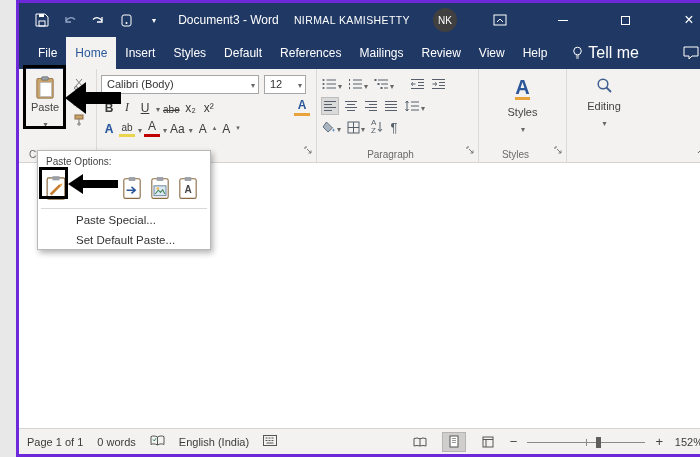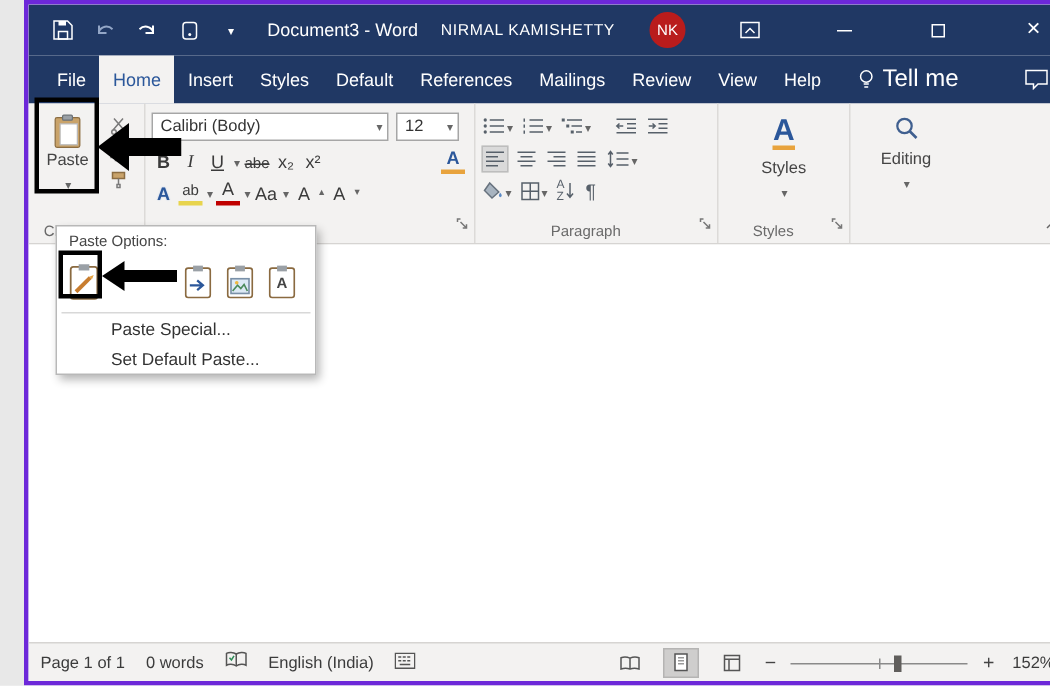--- a/index.html
+++ b/index.html
@@ -7,21 +7,21 @@
   body { font-family:"Liberation Sans", sans-serif; }
   .window { position:relative; width:700px; height:457px; background:#fff; border:3px solid #6d28d9; overflow:hidden;margin-left:16px; }
 
   
   .titlebar { position:absolute; top:0; left:0; right:0; height:34px; background:#203864; display:flex; align-items:center; color:#fff; }
   .qat { display:flex; align-items:center; gap:10px; padding-left:14px; }
   .qat .btn { display:flex; align-items:center; justify-content:center; width:18px; height:18px; cursor:default; }
   .tb-title { margin:0 auto; font-size:12px; color:#fff; white-space:nowrap; }
   .tb-right { display:flex; align-items:center; gap:23px; padding-right:4px; }
   .account-name { font-size:10.5px; letter-spacing:.4px; }
-  .avatar { width:24px; height:24px; border-radius:50%; background:#b91c1c; color:#fff; font-size:10px; display:flex; align-items:center; justify-content:center;text-align:right; }
+  .avatar { width:24px; height:24px; border-radius:50%; background:#404040; color:#fff; font-size:10px; display:flex; align-items:center; justify-content:center;text-align:right; }
   .win-btn { width:40px; height:30px; display:flex; align-items:center; justify-content:center; }
   .min-glyph { width:10px; height:1px; background:#fff; display:inline-block; }
   .max-glyph { width:9px; height:9px; border:1px solid #fff; display:inline-block; }
   .close-glyph::after { content:"×"; font-size:16px; color:#fff; }
 
   
   .tabrow { position:absolute; top:34px; left:0; right:0; height:32px; background:#203864; display:flex; align-items:stretch; padding-left:10px; }
   .tab { display:flex; align-items:center; padding:0 9px; font-size:12px; color:#fff; cursor:default; }
   .tab.active { background:#f3f2f1; color:#2b579a; }
   .tellme { display:flex; align-items:center; gap:5px; margin-left:16px; font-size:16px; color:#fff; }
@@ -80,21 +80,21 @@
   .bigbtn .blabel { font-size:11px; color:#444; margin-top:6px; }
   .collapse-btn { position:absolute; right:6px; bottom:4px; }
 
   
   .paste-menu { position:absolute; left:18px; top:147px; width:174px; height:100px; background:#fff; border:1px solid #b8b8b8; box-shadow:2px 3px 6px rgba(0,0,0,.3); z-index:40; }
   .pm-header { font-size:10px; color:#444; padding:5px 8px 2px; }
   .pm-icons { position:absolute; top:21px; left:0; right:0; height:32px; }
   .pm-ico { position:absolute; top:2px; width:24px; height:28px; display:flex; align-items:center; justify-content:center; }
   .pm-ico .letter { position:absolute; font-size:10px; font-weight:bold; color:#444; top:10px; }
   .pm-sep { position:absolute; top:57px; left:3px; right:3px; border-top:1px solid #d8d8d8; }
-  .pm-item { position:absolute; left:13px; right:0; height:20px; display:flex; align-items:center; padding-left:23px; font-size:11.5px; color:#333; }
+  .pm-item { position:absolute; left:0; right:0; height:20px; display:flex; align-items:center; padding-left:38px; font-size:11.5px; color:#333; }
   .pm-item1 { top:59px; }
   .pm-item2 { top:79px; }
 
   
   .document { position:absolute; top:160px; left:0; right:0; bottom:26px; background:#fff; }
   .statusbar { position:absolute; left:0; right:0; bottom:0; height:26px; background:#f3f2f1; border-top:1px solid #d6d4d2; display:flex; align-items:center; font-size:11px; color:#3b3b3b; padding:0 10px 0 8px; gap:14px; }
   .sb-right { margin-left:auto; display:flex; align-items:center; gap:10px; }
   .view-btn { width:24px; height:20px; display:flex; align-items:center; justify-content:center; }
   .view-btn.active { background:#cfcecd; border:1px solid #b5b4b3; }
   .zoom-track { position:relative; width:118px; height:14px; }

